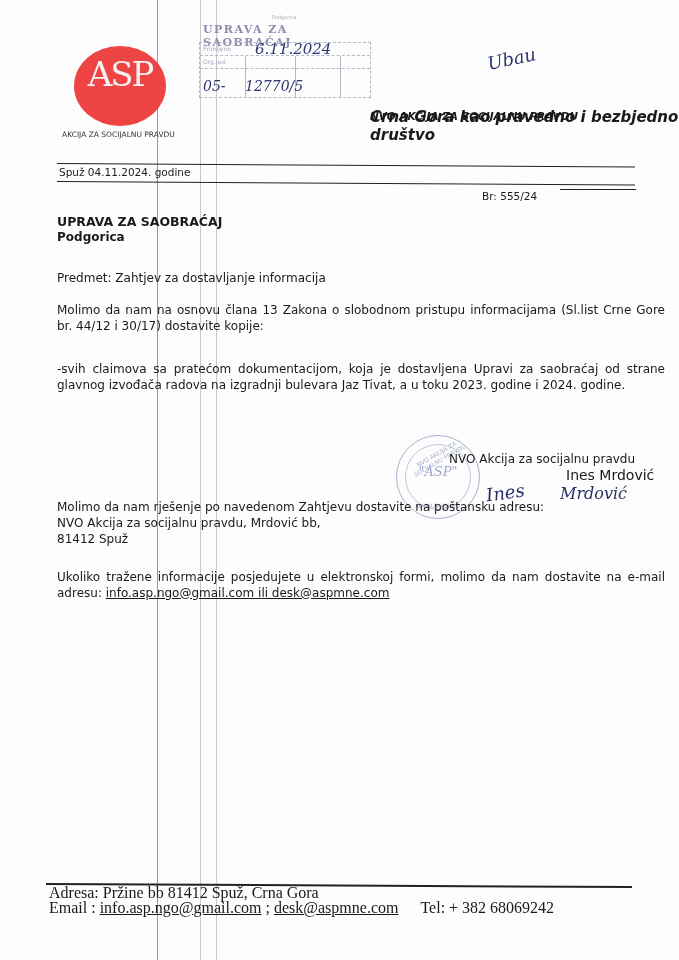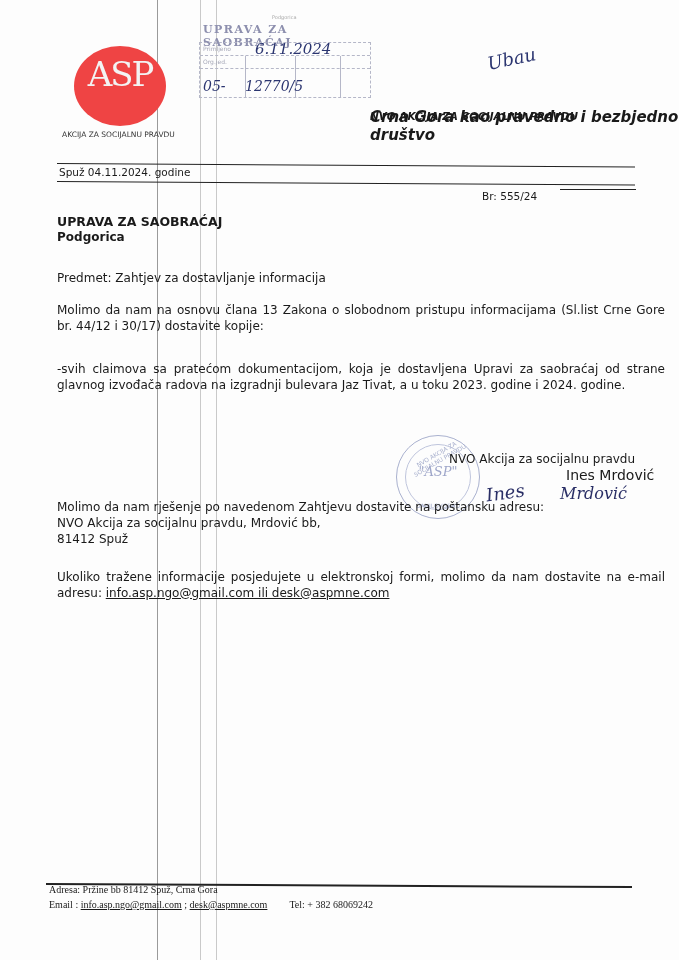--- a/index.html
+++ b/index.html
@@ -64,21 +64,21 @@
   .round-stamp {
     position: absolute; left: 396px; top: 435px; width: 82px; height: 82px;
     border-radius: 50%; border: 1.5px solid #9aa3c6; opacity: 0.85;
   }
   .round-stamp .inner { position: absolute; left: 8px; top: 8px; width: 64px; height: 64px; border-radius: 50%; border: 1px solid #b3bad6; }
   .round-stamp .center { position: absolute; left: 0; top: 28px; width: 82px; text-align: center; font-family: "DejaVu Serif", serif; font-style: italic; font-size: 13px; color: #8e97c0; }
   .round-stamp .arc { position: absolute; font-size: 6px; color: #9aa3c6; }
 
   .link { text-decoration: underline; }
 
-  .footer { position: absolute; left: 49px; font-family: "Liberation Serif", serif; font-size: 10px; }
+  .footer { position: absolute; left: 49px; font-family: "Liberation Serif", serif; font-size: 16px; }
 </style>
 </head>
 <body>
 
 <div class="vline dark" style="left:157px;"></div>
 <div class="vline" style="left:200px;"></div>
 <div class="vline" style="left:216px;"></div>
 
 <div>
   <div class="logo-ellipse">

